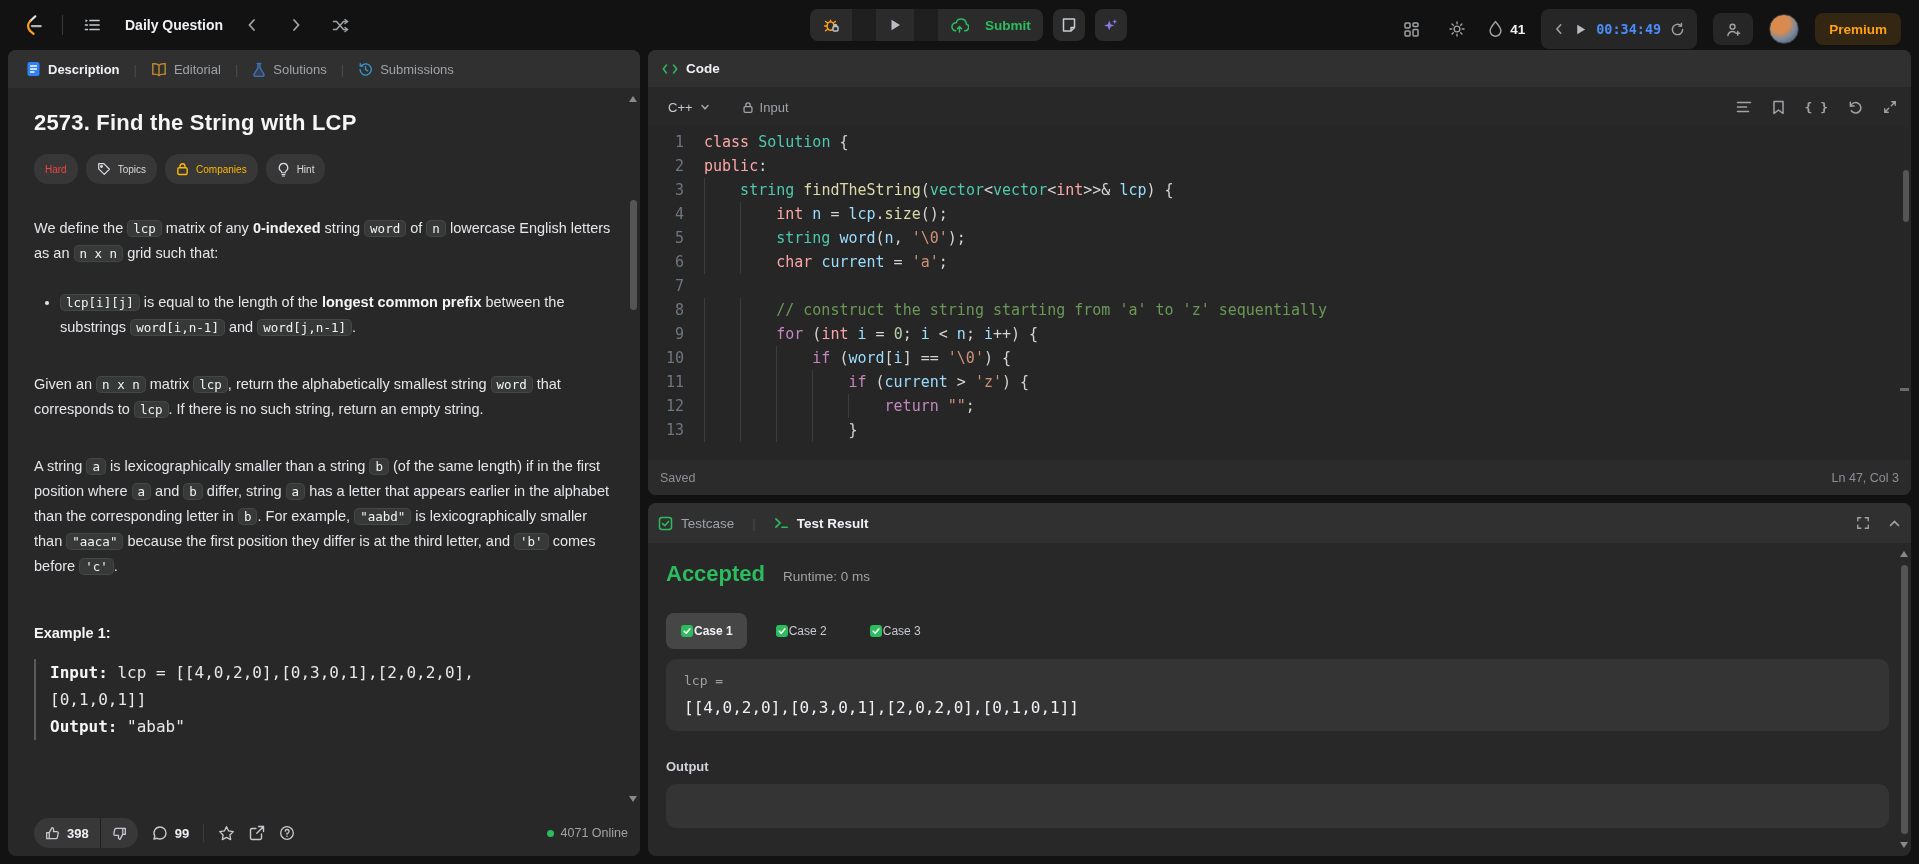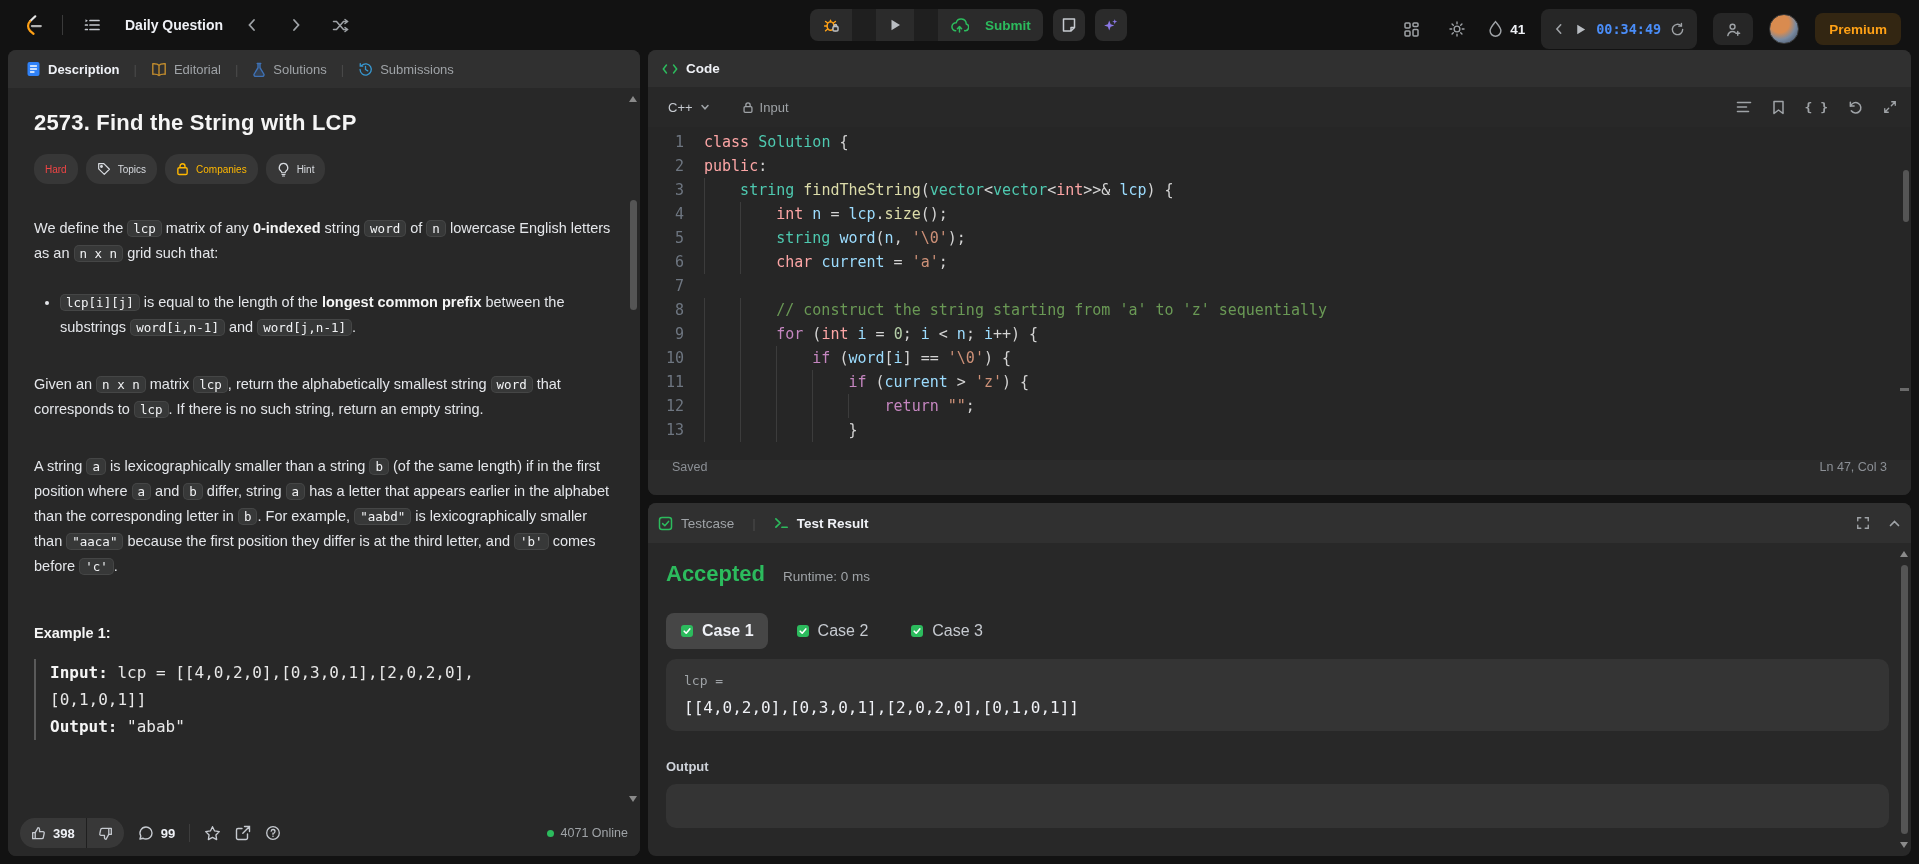--- a/index.html
+++ b/index.html
@@ -48,21 +48,21 @@
   .badge.hard{color:#f04545}
   .badge.companies{color:#ffb800}
   .para{font-size:14.5px;line-height:25px;margin-top:32px;color:#e4e6ea}
   .para strong,.q-bullets strong{color:#f5f5f5}
   .chip{font-family:"DejaVu Sans Mono",monospace;font-size:12.5px;background:rgba(247,250,255,.08);box-shadow:inset 0 0 0 1px rgba(255,255,255,.07);border-radius:5px;padding:1px 6px;color:#f2f3f5;white-space:nowrap}
   .q-bullets{margin-top:24px;padding-left:26px}
   .q-bullets li{font-size:14.5px;line-height:25px;color:#e4e6ea}
   .example-label{margin-top:46px;font-size:14.5px;font-weight:700;color:#f5f5f5}
   .example-pre{margin-top:18px;border-left:2px solid #5a5a5a;padding-left:14px;font-family:"DejaVu Sans Mono",monospace;font-size:16px;line-height:27px;color:#e8e8e8;max-width:440px;white-space:pre-wrap;word-break:break-all}
   .example-pre strong{color:#f5f5f5}
-  .desc-footer{position:absolute;left:0;right:0;bottom:0;height:46px;background:#282828;display:flex;align-items:center;padding:0 12px;gap:14px;z-index:3}
+  .desc-footer{position:absolute;left:14px;right:0;bottom:0;height:46px;background:#282828;display:flex;align-items:center;padding:0 12px;gap:14px;z-index:3}
   .pill{display:flex;align-items:center;background:rgba(255,255,255,.08);border-radius:16px;height:30px;overflow:hidden}
   .pill .seg{display:flex;align-items:center;gap:7px;padding:0 11px;height:100%;cursor:pointer;color:#c6cad0}
   .pill .seg-sep{width:1px;height:30px;background:#1f1f1f}
   .count{font-size:13px;font-weight:700;color:#eff1f6}
   .plain-ic{display:flex;align-items:center;gap:7px;color:#c6cad0;cursor:pointer}
   .footer-sep{width:1px;height:18px;background:#3d3d3d}
   .online{margin-left:auto;display:flex;align-items:center;gap:7px;font-size:12.5px;color:#9fa3a7}
   .dot{width:7px;height:7px;border-radius:50%;background:#2cbb5d}
   .v-scroll{position:absolute;right:3px;width:7px;border-radius:4px;background:#555;z-index:2}
   .arr{position:absolute;right:3px;width:0;height:0;border-left:4px solid transparent;border-right:4px solid transparent;z-index:2}
@@ -76,34 +76,34 @@
   .lang-sel{display:flex;align-items:center;gap:7px;color:#c6cad0;font-size:13px;cursor:pointer;padding:4px 6px;border-radius:5px}
   .auto-lbl{display:flex;align-items:center;gap:6px;color:#9fa3a7;font-size:13px;margin-left:26px;cursor:pointer}
   .toolbar-icons{margin-left:auto;display:flex;align-items:center;gap:20px;color:#9fa3a7}
   .editor{position:absolute;top:77px;left:0;right:0;height:333px;background:#262626;overflow:hidden;padding-top:3px}
   .cl{display:flex;font-family:"DejaVu Sans Mono",monospace;font-size:15px;line-height:24px;white-space:pre}
   .ln{flex:none;width:36px;text-align:right;margin-right:20px;color:#6e7681}
   .ind{display:inline-block;width:4ch;background:linear-gradient(#3c3c3c,#3c3c3c) 0 0/1px 100% no-repeat}
   .tok-kw{color:#fca5a5}.tok-ty{color:#4ec9b0}.tok-fn{color:#dcdcaa}.tok-vr{color:#9cdcfe}
   .tok-st{color:#ce9178}.tok-nu{color:#b5cea8}.tok-cm{color:#6a9955}.tok-ct{color:#c586c0}
   .tok-pl,.tok-op{color:#d4d4d4}
-  .code-status{position:absolute;left:0;right:0;bottom:0;height:35px;background:#2b2b2b;display:flex;align-items:flex-start;padding:0 24px;font-size:12.5px;color:#8c9096}
+  .code-status{position:absolute;left:0;right:0;bottom:0;height:35px;background:#2b2b2b;display:flex;align-items:center;padding:0 12px;font-size:12.5px;color:#8c9096}
   .ruler-dash{position:absolute;right:2px;width:9px;height:3px;background:#6a6a6a;z-index:2}
 
   
   .test-header{height:40px;background:#303030;display:flex;align-items:center;padding:0 10px;gap:18px;font-size:13.5px}
   .test-tab{display:flex;align-items:center;gap:8px;cursor:pointer;color:#9fa3a7}
   .test-tab.active{color:#eff1f6;font-weight:700}
   .test-header-icons{margin-left:auto;display:flex;align-items:center;gap:18px;color:#9fa3a7}
   .test-body{position:absolute;top:40px;left:0;right:14px;bottom:0;padding:18px 8px 0 18px;overflow:hidden}
   .result-row{display:flex;align-items:baseline;gap:18px}
   .accepted{color:#2cbb5d;font-size:22px;font-weight:700}
   .runtime{color:#9fa3a7;font-size:13.5px}
   .case-row{display:flex;align-items:center;gap:14px;margin-top:26px}
-  .case-chip{display:flex;align-items:center;gap:8px;height:36px;padding:0 14px;border-radius:8px;font-size:16px;color:#c6cad0;cursor:pointer}
+  .case-chip{display:flex;align-items:center;height:36px;padding:0 14px;border-radius:8px;font-size:12px;color:#c6cad0;cursor:pointer}
   .case-chip.active{background:rgba(255,255,255,.14);color:#eff1f6;font-weight:700}
   .io-label{margin-top:28px;font-size:13px;font-weight:600;color:#cfd3da}
   .io-box{margin-top:10px;background:#343434;border-radius:10px;padding:14px 18px}
   .io-var{font-family:"DejaVu Sans Mono",monospace;font-size:13px;color:#9fa3a7}
   .io-val{font-family:"DejaVu Sans Mono",monospace;font-size:16px;color:#eff1f6;margin-top:10px}
   .io-box.stub{height:44px}
 </style>
 </head>
 <body>
 

